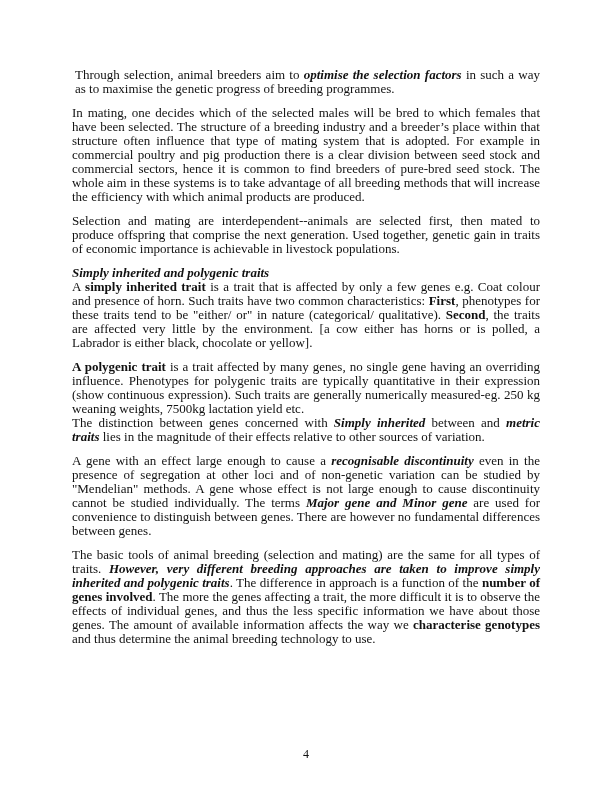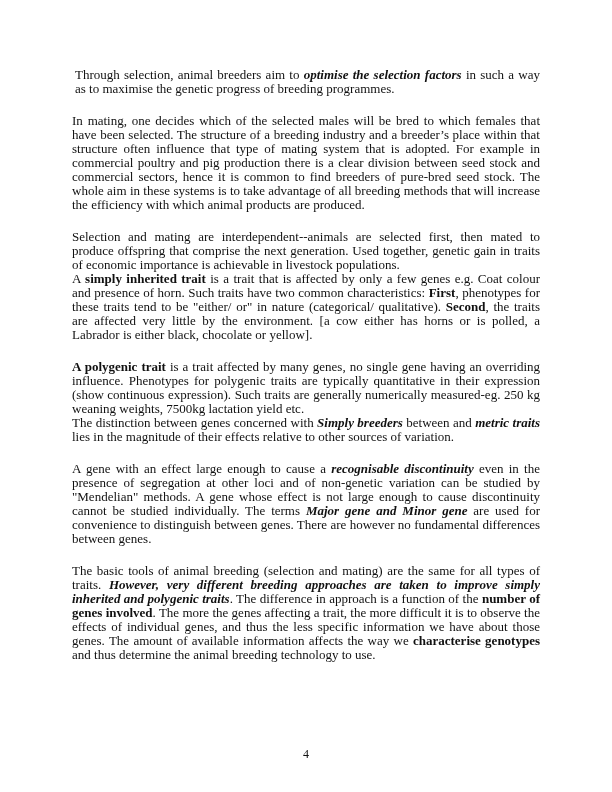--- a/index.html
+++ b/index.html
@@ -4,45 +4,46 @@
 <style>
   html, body { margin: 0; padding: 0; background: #ffffff; }
   body { width: 612px; height: 792px; position: relative; overflow: hidden; }
   .page {
     position: absolute; left: 72px; top: 68px; width: 468px;
     font-family: "Liberation Serif", "DejaVu Serif", serif;
     font-size: 13px; line-height: 14px; color: #111;
   }
   p { margin: 0; text-align: justify; }
   .indent { padding-left: 3px; }
-  .gap { margin-top: 18px; }
+  .gap { margin-top: 10px; }
   .heading { font-weight: bold; }
   .subheading { font-weight: bold; font-style: italic; }
   b { font-weight: bold; }
   .bi { font-weight: bold; font-style: italic; }
   .pagenum {
     position: absolute; left: 0; width: 612px; top: 747px; text-align: center;
     font-family: "Liberation Serif", "DejaVu Serif", serif; font-size: 12px; color: #111;
   }
 </style>
 </head>
 <body>
 
 <div class="page">
   <p class="indent"><span>Through selection, animal breeders aim to </span><span class="bi">optimise the selection factors</span><span> in such a way as to maximise the genetic progress of breeding programmes.</span></p>
 
   <p class="gap">In mating, one decides which of the selected males will be bred to which females that have been selected. The structure of a breeding industry and a breeder’s place within that structure often influence that type of mating system that is adopted. For example in commercial poultry and pig production there is a clear division between seed stock and commercial sectors, hence it is common to find breeders of pure-bred seed stock. The whole aim in these systems is to take advantage of all breeding methods that will increase the efficiency with which animal products are produced.</p>
 
   <p class="gap">Selection and mating are interdependent--animals are selected first, then mated to produce offspring that comprise the next generation. Used together, genetic gain in traits of economic importance is achievable in livestock populations.</p>
 
 
+  <p class="gap subheading">Simply inherited and polygenic traits</p>
   <p><span>A </span><b>simply inherited trait</b><span> is a trait that is affected by only a few genes e.g. Coat colour and presence of horn. Such traits have two common characteristics: </span><b>First</b><span>, phenotypes for these traits tend to be "either/ or" in nature (categorical/ qualitative).  </span><b>Second</b><span>, the traits are affected very little by the environment. [a cow either has horns or is polled, a Labrador is either black, chocolate or yellow].</span></p>
 
   <p class="gap"><b>A polygenic trait</b><span> is a trait affected by many genes, no single gene having an overriding influence. Phenotypes for polygenic traits are typically quantitative in their expression (show continuous expression). Such traits are generally numerically measured-eg. 250 kg weaning weights, 7500kg lactation yield etc.</span></p>
 
-  <p><span>The distinction between genes concerned with </span><span class="bi">Simply breeders</span><span> between and </span><span class="bi">metric traits</span><span> lies in the magnitude of their effects relative to other sources of variation.</span></p>
+  <p><span>The distinction between genes concerned with </span><span class="bi">Simply inherited</span><span> between and </span><span class="bi">metric traits</span><span> lies in the magnitude of their effects relative to other sources of variation.</span></p>
 
   <p class="gap"><span>A gene with an effect large enough to cause a </span><span class="bi">recognisable discontinuity</span><span> even in the presence of segregation at other loci and of non-genetic variation can be studied by "Mendelian" methods. A gene whose effect is not large enough to cause discontinuity cannot be studied individually. The terms </span><span class="bi">Major gene and Minor gene</span><span> are used for convenience to distinguish between genes. There are however no fundamental differences between genes.</span></p>
 
   <p class="gap"><span>The basic tools of animal breeding (selection and mating) are the same for all types of traits. </span><span class="bi">However, very different breeding approaches are taken to improve simply inherited and polygenic traits</span><span>.  The difference in approach is a function of the </span><b>number of genes involved</b><span>. The more the genes affecting a trait, the more difficult it is to observe the effects of individual genes, and thus the less specific information we have about those genes. The amount of available information affects the way we </span><b>characterise genotypes</b><span> and thus determine the animal breeding technology to use.</span></p>
 </div>
 
 <div class="pagenum">4</div>
 
 </body></html>

